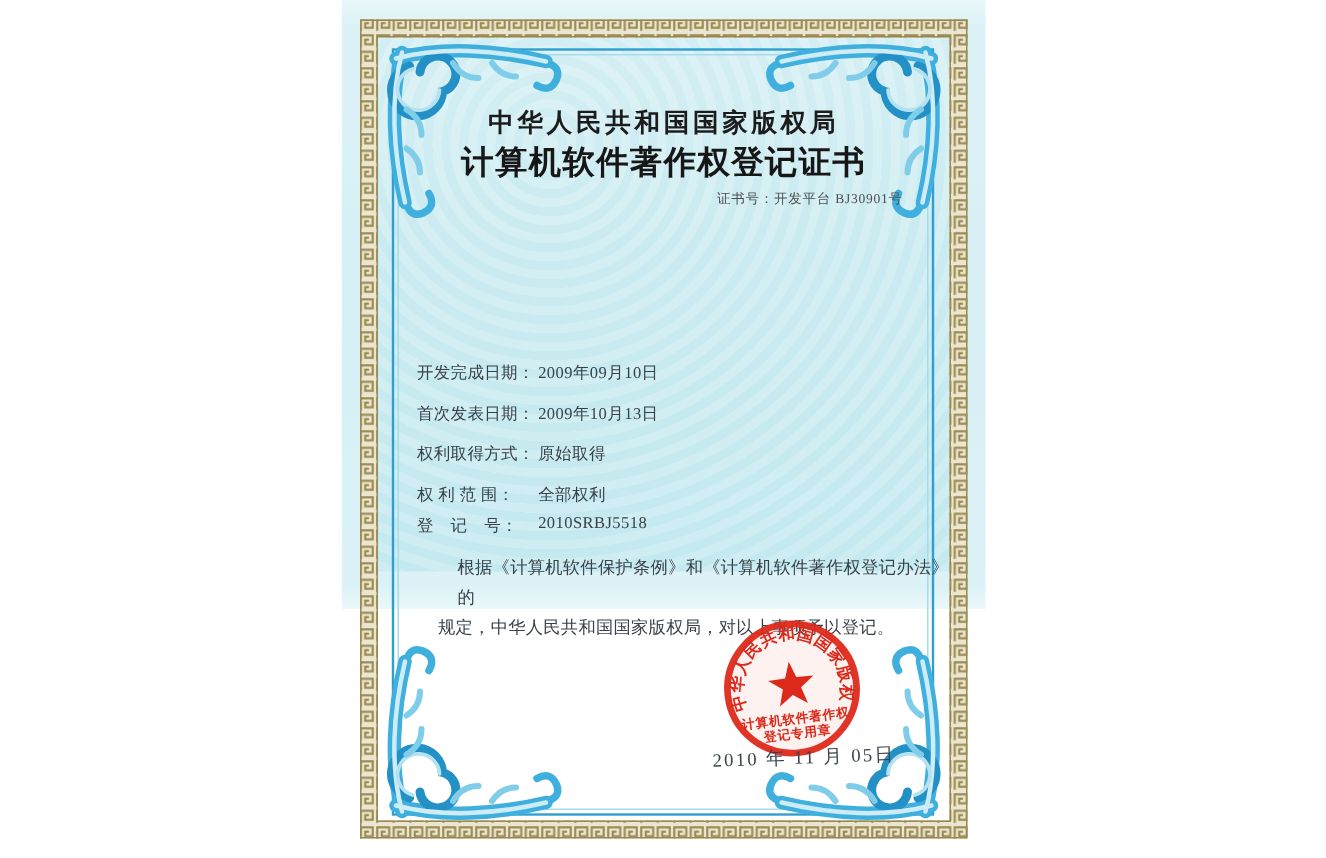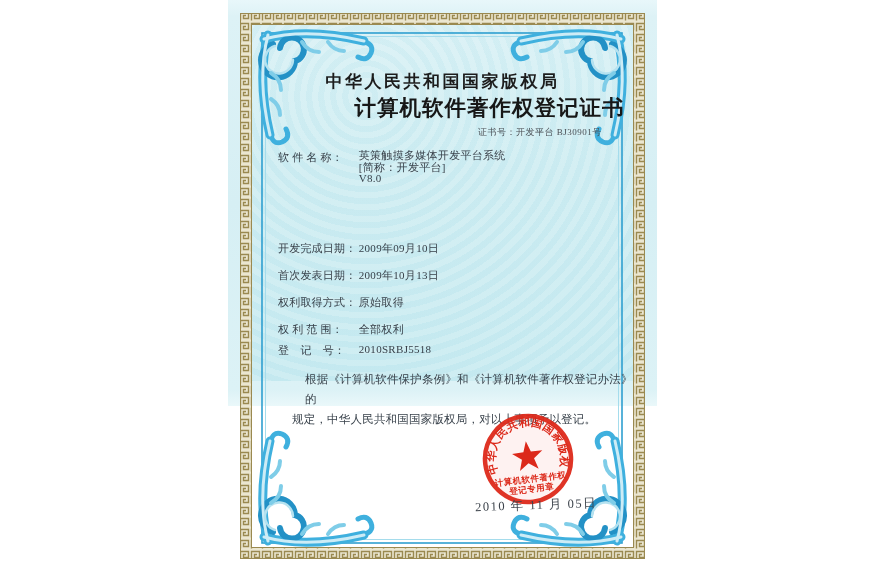--- a/index.html
+++ b/index.html
@@ -17,21 +17,21 @@
       repeating-radial-gradient(circle at 30% 20%, rgba(255,255,255,0.10) 0 6px, rgba(120,200,220,0.06) 6px 12px),
       linear-gradient(180deg,#d9f1f5 0%,#cfedf2 40%,#c9ebf1 100%);
   }
   .border-svg{position:absolute;left:0;top:0;width:429px;height:572px;pointer-events:none;}
   .authority{
     position:absolute;left:0;top:70px;width:429px;text-align:center;
     font-size:17px;font-weight:bold;letter-spacing:2.5px;color:#1c1c1c;white-space:nowrap;
   }
   .cert-title{
     position:absolute;left:0;top:93px;width:429px;text-align:center;
-    font-size:21.5px;font-weight:bold;letter-spacing:1px;color:#171717;white-space:nowrap;padding-left:47px;
+    font-size:21.5px;font-weight:bold;letter-spacing:1px;color:#171717;white-space:nowrap;
   }
   .cert-no{
     position:absolute;left:250px;top:126px;
     font-size:9px;color:#4a4f55;letter-spacing:0.5px;white-space:nowrap;
   }
   .row{position:absolute;left:50px;white-space:nowrap;font-size:11px;color:#38414a;}
   .row .lbl{display:inline-block;width:78px;letter-spacing:0.2px;vertical-align:top;}
   .row .val{display:inline-block;vertical-align:top;letter-spacing:0.3px;}
   .row .val.multi span{display:block;line-height:11.5px;}
   .statement{
@@ -95,28 +95,20 @@
       <use href="#flourish" transform="translate(399,29) scale(-1,1)"></use>
       <use href="#flourish" transform="translate(30,547) scale(1,-1)"></use>
       <use href="#flourish" transform="translate(399,547) scale(-1,-1)"></use>
     </g>
   </svg>
 
   <div class="authority">中华人民共和国国家版权局</div>
   <div class="cert-title">计算机软件著作权登记证书</div>
   <div class="cert-no">证书号：开发平台 BJ30901号</div>
 
-  <div class="row" style="top:150px">
-    <span class="lbl">软 件 名 称：</span>
-    <span class="val multi">
-      <span>英策触摸多媒体开发平台系统</span>
-      <span>[简称：开发平台]</span>
-      <span>V8.0</span>
-    </span>
-  </div>
   <div class="row" style="top:241px">
     <span class="lbl">开发完成日期：</span>
     <span class="val">2009年09月10日</span>
   </div>
   <div class="row" style="top:268px">
     <span class="lbl">首次发表日期：</span>
     <span class="val">2009年10月13日</span>
   </div>
   <div class="row" style="top:295px">
     <span class="lbl">权利取得方式：</span>

